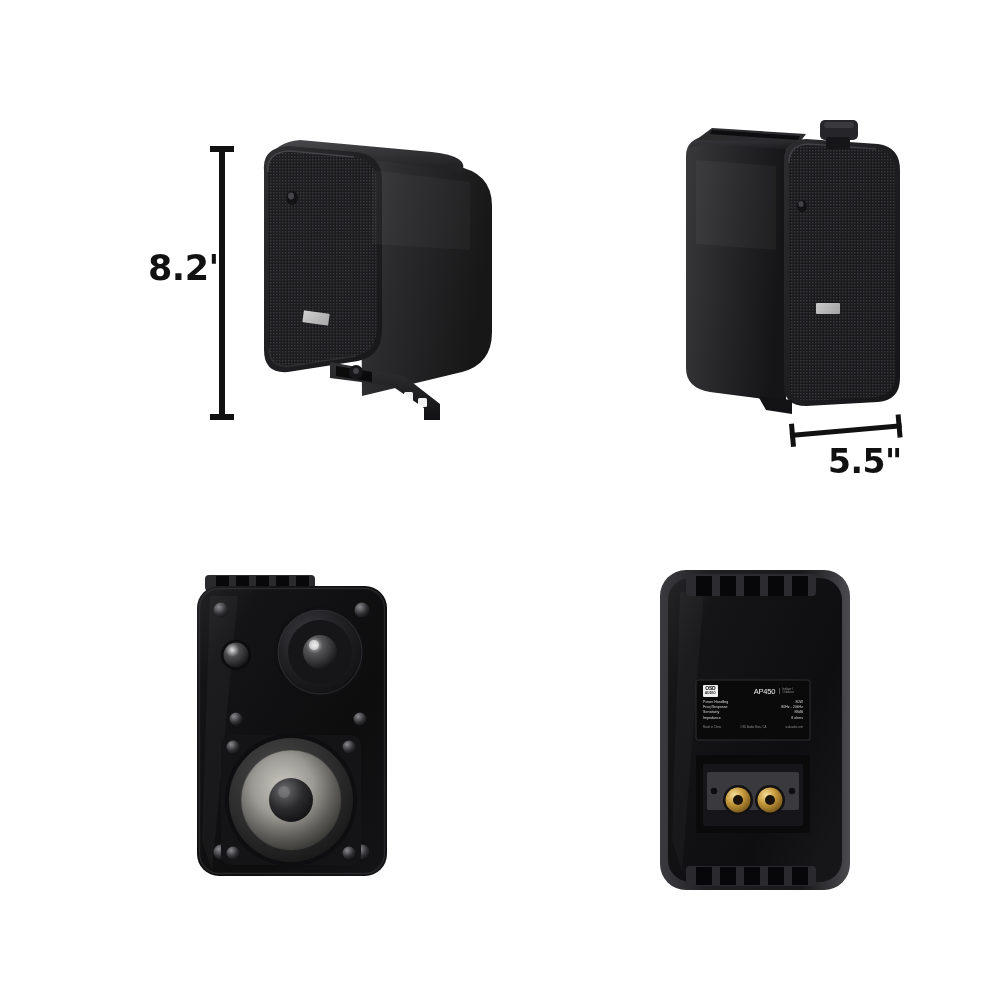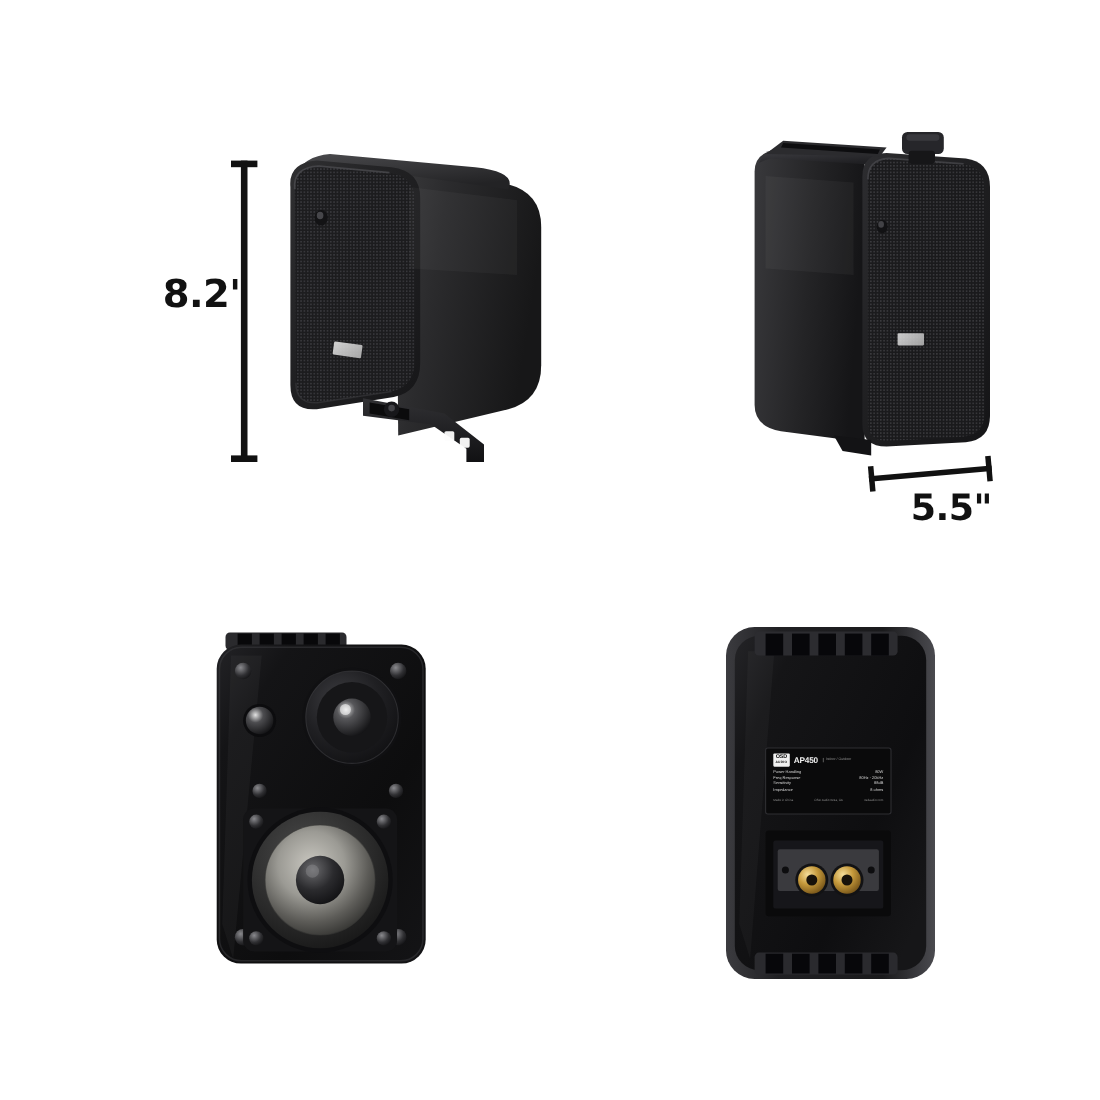--- a/index.html
+++ b/index.html
@@ -372,21 +372,21 @@
     <div style="position:absolute;left:197px;top:181px;width:112px;height:58px;
                 color:#d8d8d8;font-family:'Liberation Sans',sans-serif;
                 padding:4px 6px;box-sizing:border-box;">
 
       <div style="display:flex;align-items:center;gap:4px;">
         <div style="background:#f0f0f0;color:#0a0a0a;font-size:5px;font-weight:bold;
                     line-height:5px;padding:1px 2px;border-radius:1px;text-align:center;">
           <div style="letter-spacing:-0.2px;">OSD</div>
           <div style="font-size:3px;letter-spacing:0.2px;">AUDIO</div>
         </div>
-        <div style="font-size:7.5px;font-weight:bold;color:#efefef;letter-spacing:-0.2px;">AP450</div>
+        <div style="font-size:7.5px;font-weight:normal;color:#efefef;letter-spacing:-0.2px;margin-left:32px;">AP450</div>
         <div style="font-size:3.2px;color:#8c8c8c;border-left:1px solid #555;
                     padding-left:2px;line-height:1;">Indoor / Outdoor</div>
       </div>
 
       <div style="margin-top:3px;">
         <div style="display:flex;justify-content:space-between;font-size:3.6px;line-height:5.2px;">
           <span>Power Handling</span>
           <span>80W</span>
         </div>
         <div style="display:flex;justify-content:space-between;font-size:3.6px;line-height:5.2px;">

